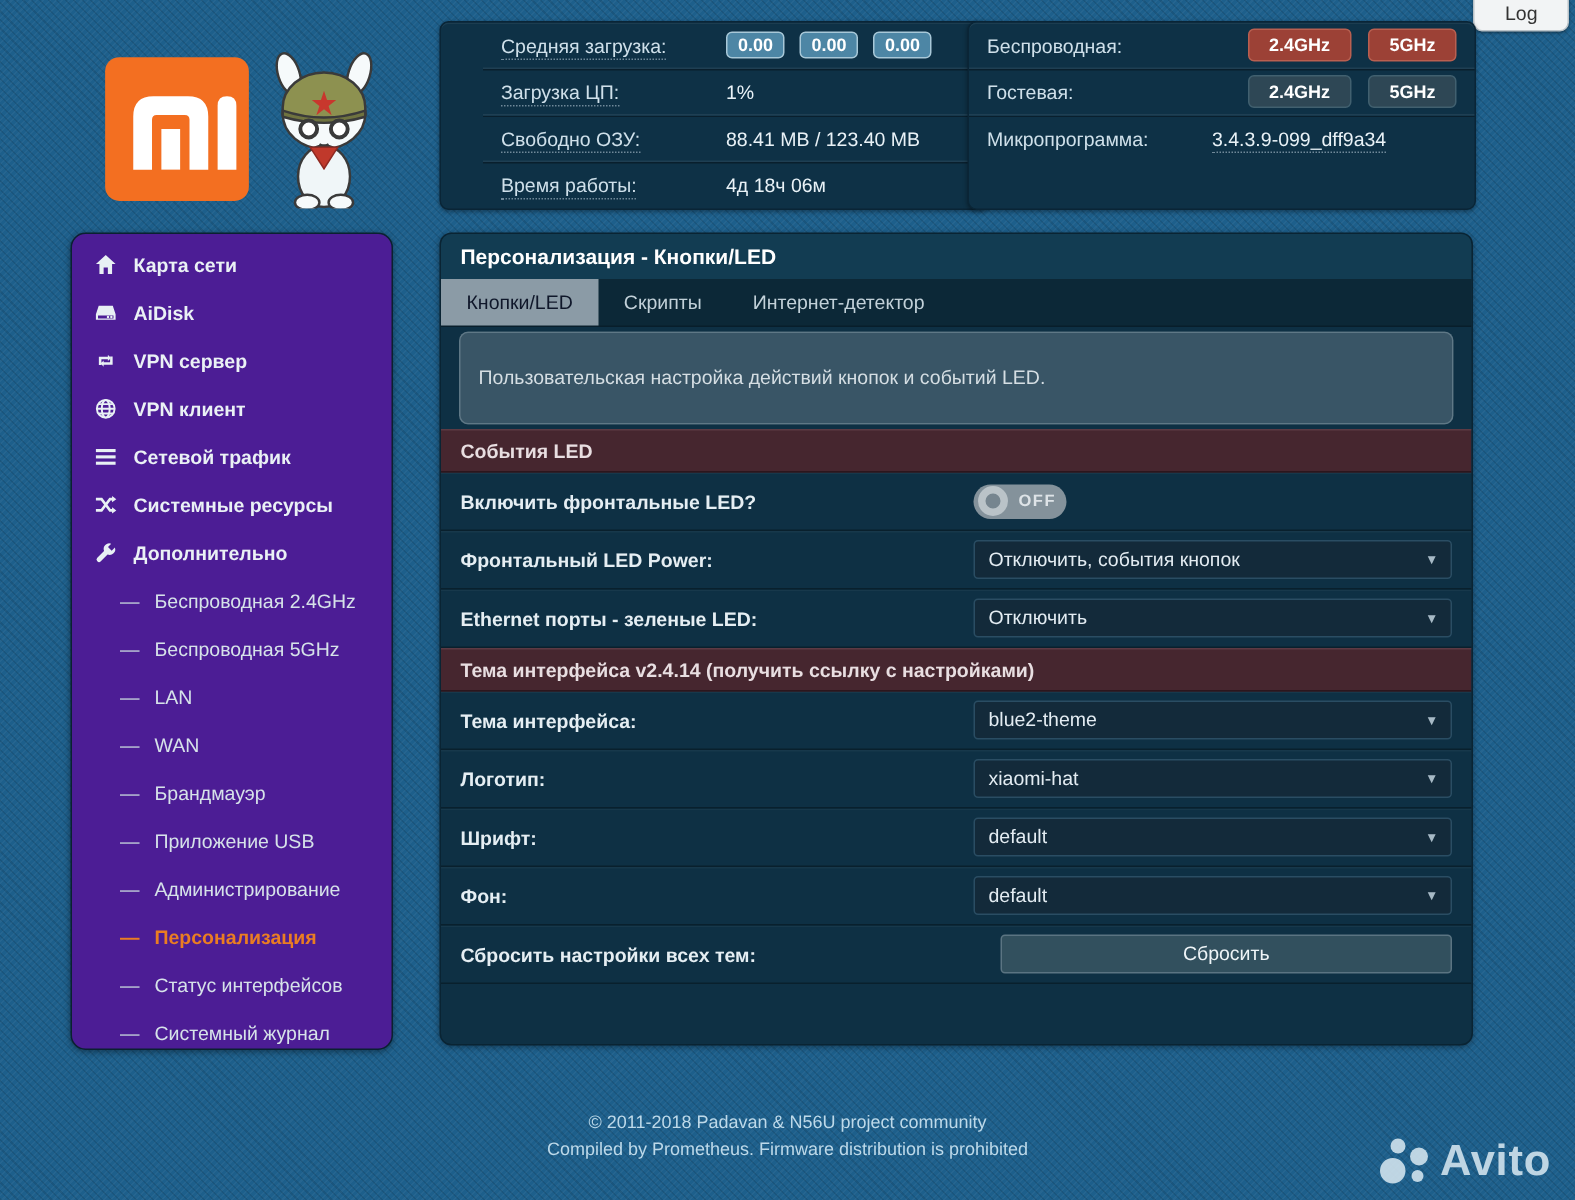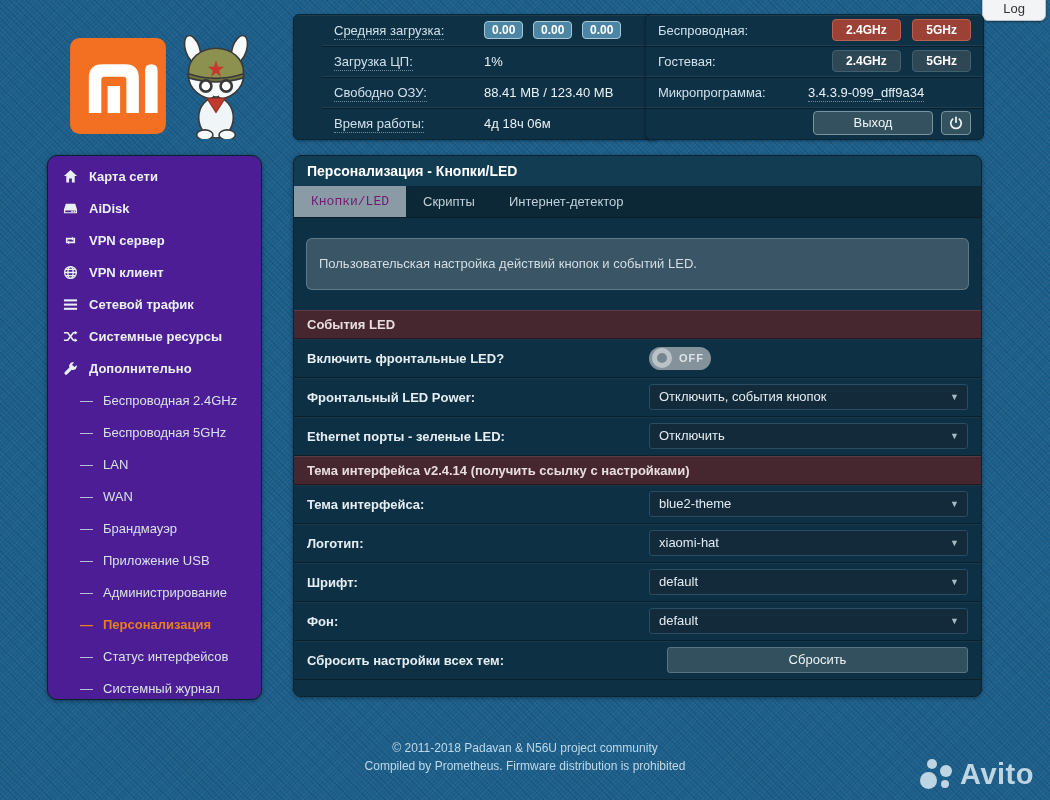--- a/index.html
+++ b/index.html
@@ -56,24 +56,24 @@
   .nav-sub.active, .nav-sub.active .dash{color:#ea7d22;font-weight:bold;}
 
   
   .main{position:absolute;left:293px;top:155px;width:689px;height:542px;background:#0e3044;
         border:1px solid #0a2433;border-radius:8px;overflow:hidden;box-sizing:border-box;
         box-shadow:0 1px 4px rgba(0,0,0,0.4);}
   .title-bar{height:30px;line-height:30px;background:#123c52;color:#fff;font-weight:bold;
              font-size:14px;padding:0 13px;}
   .tab-bar{height:31px;background:#0c2837;display:flex;border-bottom:1px solid #081e2b;}
   .tab{padding:0 17px;line-height:31px;font-size:13px;color:#c2d1d9;cursor:pointer;}
-  .tab.active{background:#8b9ba6;color:#701a75;font-family:Liberation Mono, monospace;}
-  .info-box{margin:20px 12px;height:36px;line-height:36px;border-radius:6px;
+  .tab.active{background:#8b9ba6;color:#0f172a;}
+  .info-box{margin:3px 12px;height:36px;line-height:36px;border-radius:6px;
             background:rgba(130,147,158,0.38);border:1px solid rgba(170,185,195,0.35);
-            color:#d5dee3;font-size:13px;padding:7px 12px;}
+            color:#d5dee3;font-size:13px;padding:12px 12px;}
   .section-header{height:27px;line-height:27px;background:#46262f;color:#e8dee1;font-weight:bold;
                   font-size:13px;padding:0 13px;border-top:1px solid #5c3a44;border-bottom:1px solid #2c161d;}
   .form-row{display:flex;align-items:center;height:38px;padding:0 13px;
             border-bottom:1px solid rgba(0,0,0,0.33);box-shadow:inset 0 1px 0 rgba(255,255,255,0.04);}
   .form-label{flex:0 0 342px;color:#e5eef3;font-weight:bold;font-size:13px;}
   .form-control{flex:1;}
   .select{position:relative;height:24px;line-height:24px;background:#132a3a;border:1px solid #2a4d63;
           border-radius:3px;color:#e3ecf2;font-size:13px;padding:0 24px 0 9px;cursor:pointer;}
   .select .arrow{position:absolute;right:8px;top:0;font-size:9px;color:#a7bac6;}
   .toggle{width:62px;height:23px;background:#8e9ba3;border-radius:13px;display:flex;align-items:center;
@@ -159,29 +159,20 @@
     <span class="info-label">Гостевая:</span>
     <span class="info-value" style="margin-left:auto">
       <span class="freq-btn freq-off">2.4GHz</span>
       <span class="freq-btn freq-off">5GHz</span>
     </span>
   </div>
   <div class="info-row">
     <span class="info-label">Микропрограмма:</span>
     <span class="info-value"><span class="u">3.4.3.9-099_dff9a34</span></span>
   </div>
-  <div class="info-row logout-row">
-    <span class="logout-btn">Выход</span>
-    <span class="power-btn">
-      <svg width="14" height="14" viewBox="0 0 16 16">
-        <path d="M8,1.5 V7" stroke="#eaf2f6" stroke-width="2" stroke-linecap="round"></path>
-        <path d="M4.2,3.6 A6,6 0 1 0 11.8,3.6" stroke="#eaf2f6" stroke-width="2" fill="none" stroke-linecap="round"></path>
-      </svg>
-    </span>
-  </div>
 </div>
 
 <div class="sidebar">
   <div class="nav-item">
     <svg width="15" height="15" viewBox="0 0 16 16" fill="#e8f0f4">
         <path d="M8,1 L15,7.5 H12.5 V14.5 H9.5 V10 H6.5 V14.5 H3.5 V7.5 H1 Z"></path>
       </svg>
     <span>Карта сети</span>
   </div>
   <div class="nav-item">

